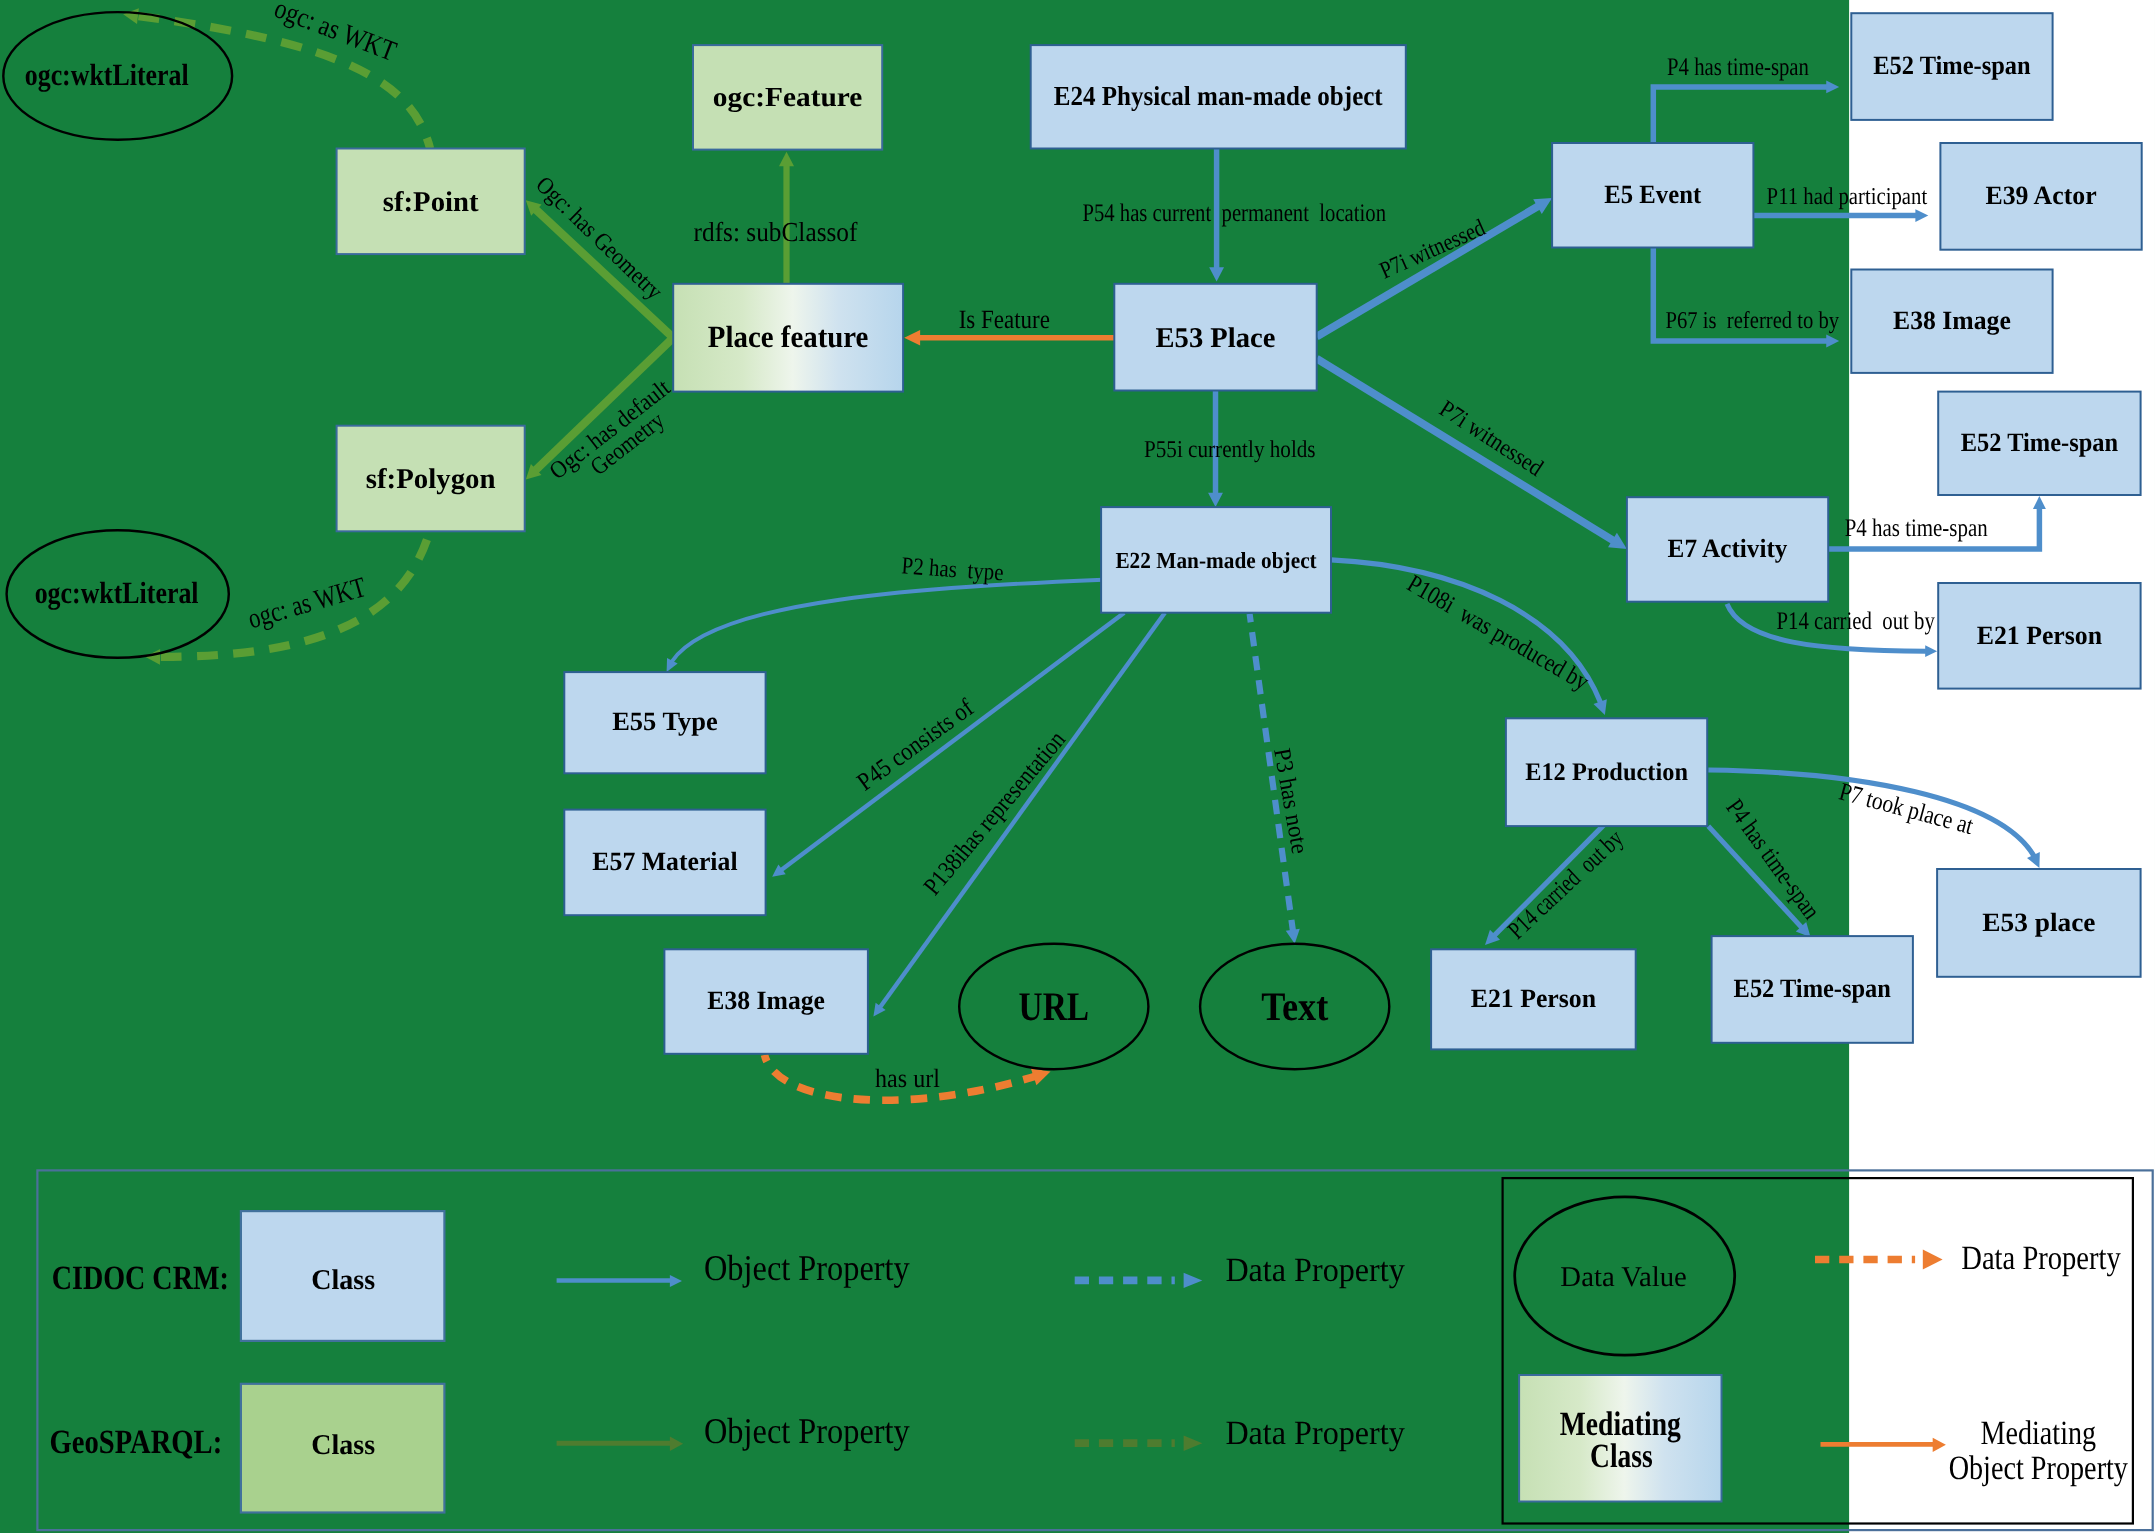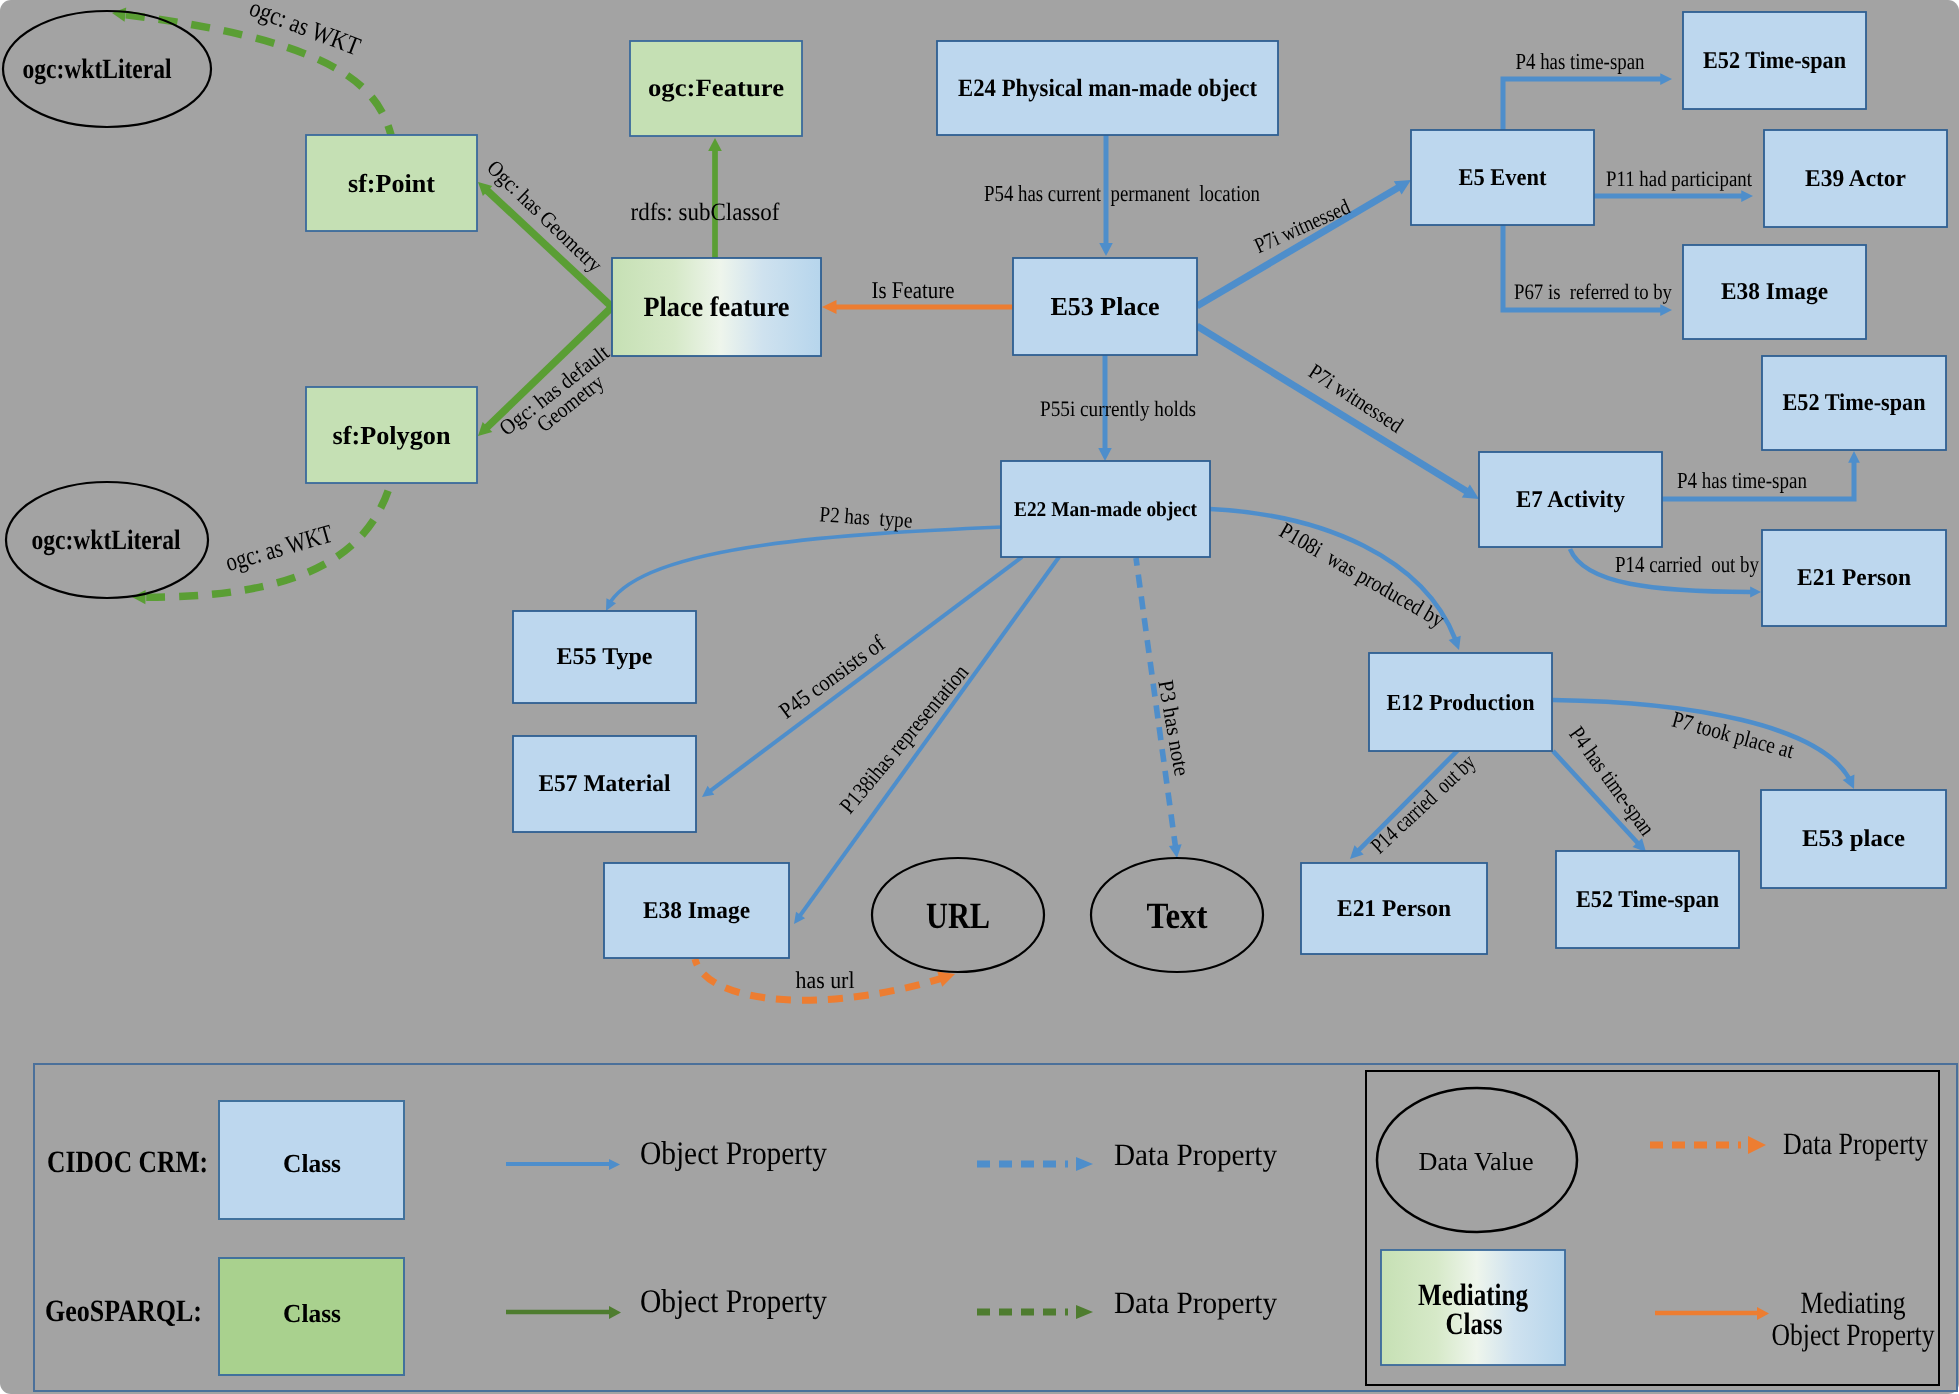--- a/index.html
+++ b/index.html
@@ -1,18 +1,18 @@
 <!DOCTYPE html>
 <html><head>
 <meta charset="utf-8">
 <style>
   html,body{margin:0;padding:0;background:#ffffff;}
   body{width:1959px;height:1394px;overflow:hidden;
        font-family:"Liberation Serif","DejaVu Serif",serif;}
-  #stage{position:relative;width:1959px;height:1394px;background:#a3a3a3;border-radius:11px;
+  #stage{position:relative;width:1681px;height:1394px;background:#15803d;
          -webkit-font-smoothing:antialiased;}
   svg#canvas{position:absolute;left:0;top:0;}
   text{font-family:"Liberation Serif","DejaVu Serif",serif;text-rendering:geometricPrecision;white-space:pre;}
   svg{shape-rendering:geometricPrecision;}
   .nodeText{font-weight:bold;fill:#000;text-anchor:middle;}
   .edgeText{fill:#000;text-anchor:middle;font-weight:400;}
   .legText{fill:#000;}
 </style>
 </head>
 <body>

